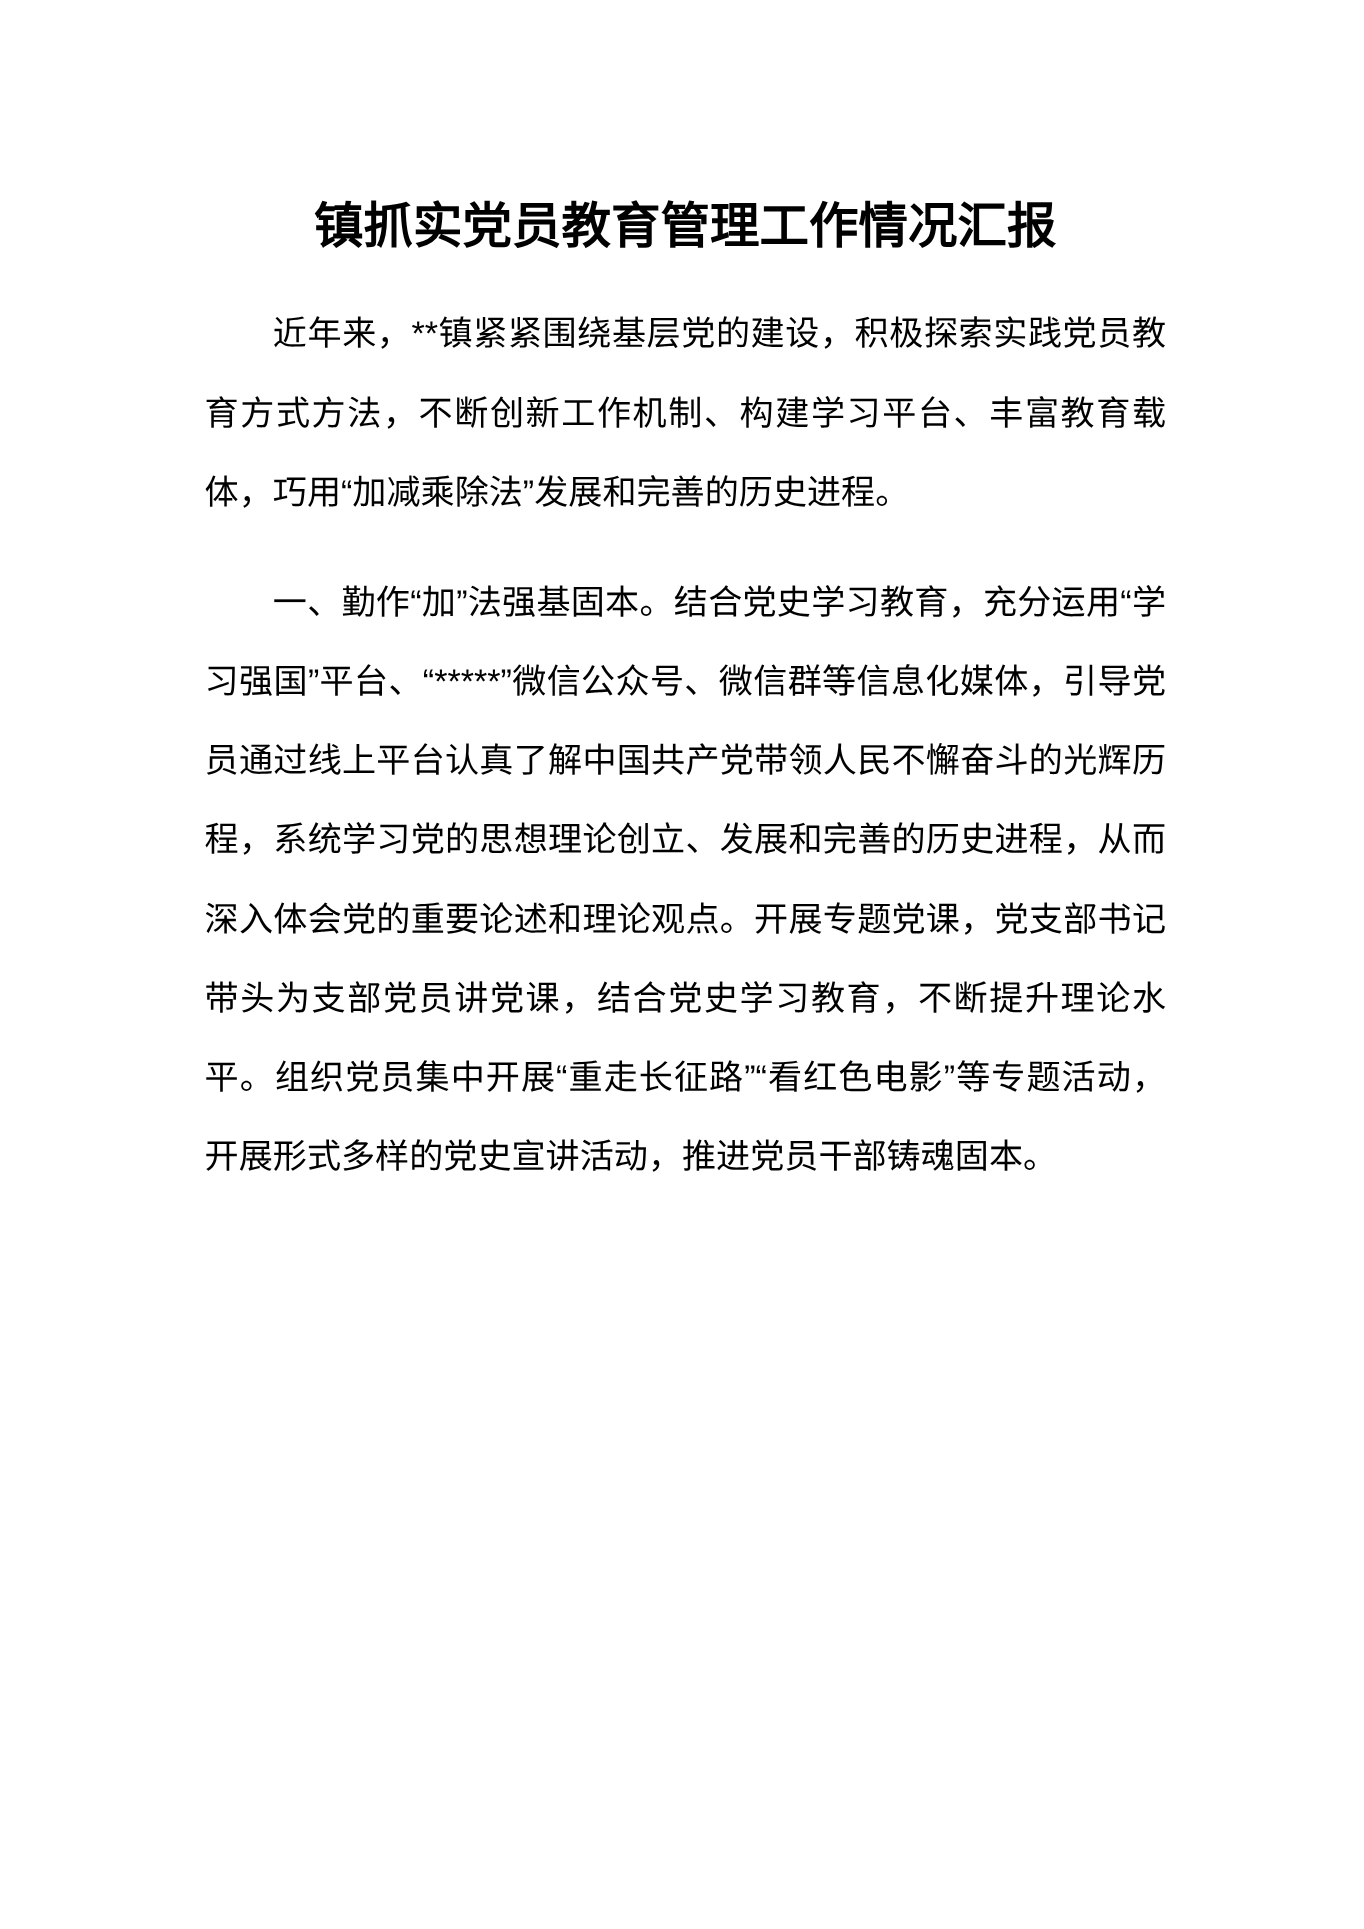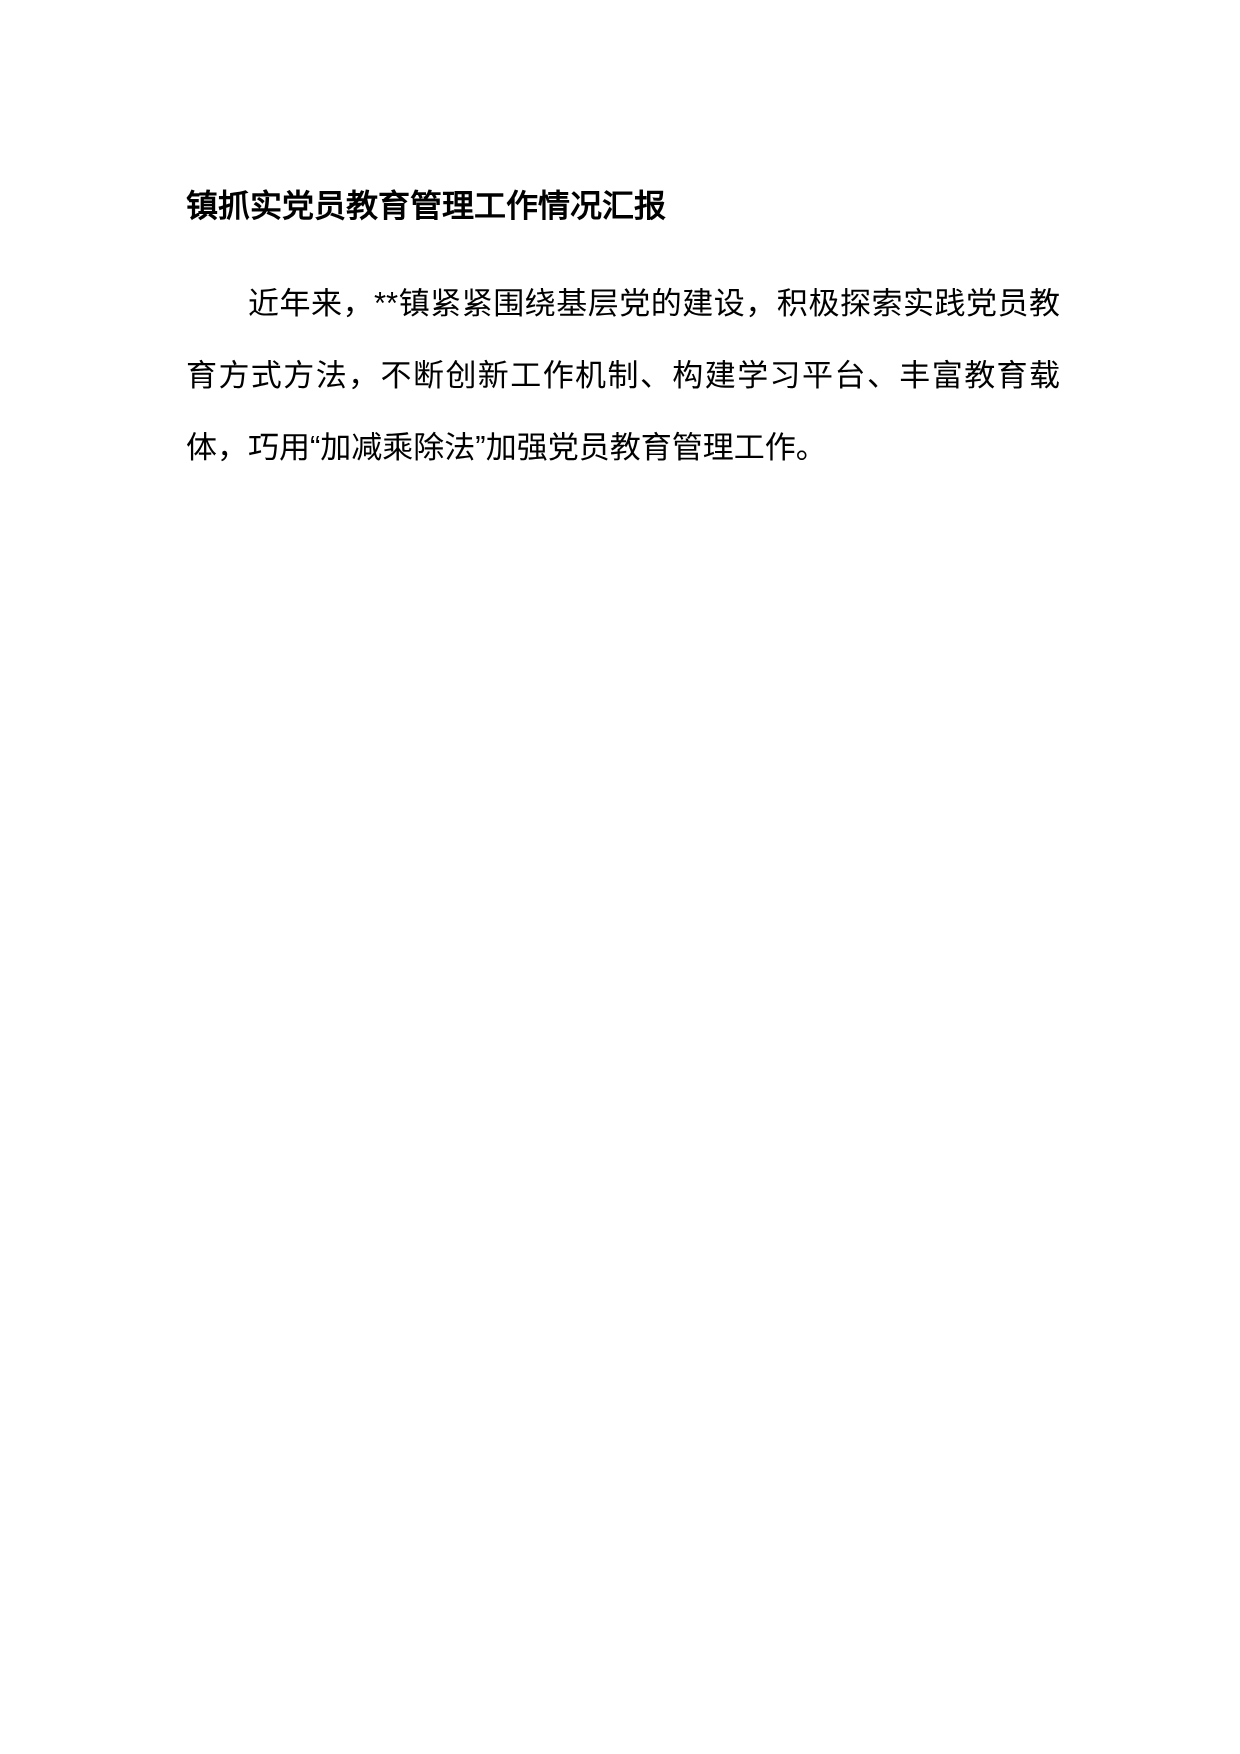--- a/index.html
+++ b/index.html
@@ -14,23 +14,24 @@
     margin: 0 auto;
     background: #ffffff;
     color: #000000;
     box-sizing: border-box;
     padding: 170px 180px 0 186px;
     overflow: hidden;
     font-family: "Liberation Sans", "DejaVu Sans", sans-serif;
   }
   .doc-title {
     margin: 0 0 26px 0;
-    font-size: 32px;
+    font-size: 45px;
     line-height: 72px;
     font-weight: bold;
+    text-align: center;
     letter-spacing: 0px;
     white-space: nowrap;
   }
   .doc-body p {
     margin: 0 0 28px 0;
     font-size: 31px;
     line-height: 72px;
     font-weight: normal;
     text-indent: 62px;          
     text-align: justify;
@@ -41,15 +42,16 @@
     margin-bottom: 0;
   }
 </style>
 </head>
 <body>
 
 <div class="page">
   <h1 class="doc-title">镇抓实党员教育管理工作情况汇报</h1>
 
   <div class="doc-body">
-    <p>近年来，**镇紧紧围绕基层党的建设，积极探索实践党员教育方式方法，不断创新工作机制、构建学习平台、丰富教育载体，巧用“加减乘除法”加强党员教育管理工作。</p>
+    <p>近年来，**镇紧紧围绕基层党的建设，积极探索实践党员教育方式方法，不断创新工作机制、构建学习平台、丰富教育载体，巧用“加减乘除法”发展和完善的历史进程。</p>
+    <p>一、勤作“加”法强基固本。结合党史学习教育，充分运用“学习强国”平台、“*****”微信公众号、微信群等信息化媒体，引导党员通过线上平台认真了解中国共产党带领人民不懈奋斗的光辉历程，系统学习党的思想理论创立、发展和完善的历史进程，从而深入体会党的重要论述和理论观点。开展专题党课，党支部书记带头为支部党员讲党课，结合党史学习教育，不断提升理论水平。组织党员集中开展“重走长征路”“看红色电影”等专题活动，开展形式多样的党史宣讲活动，推进党员干部铸魂固本。</p>
   </div>
 </div>
 
 </body></html>

